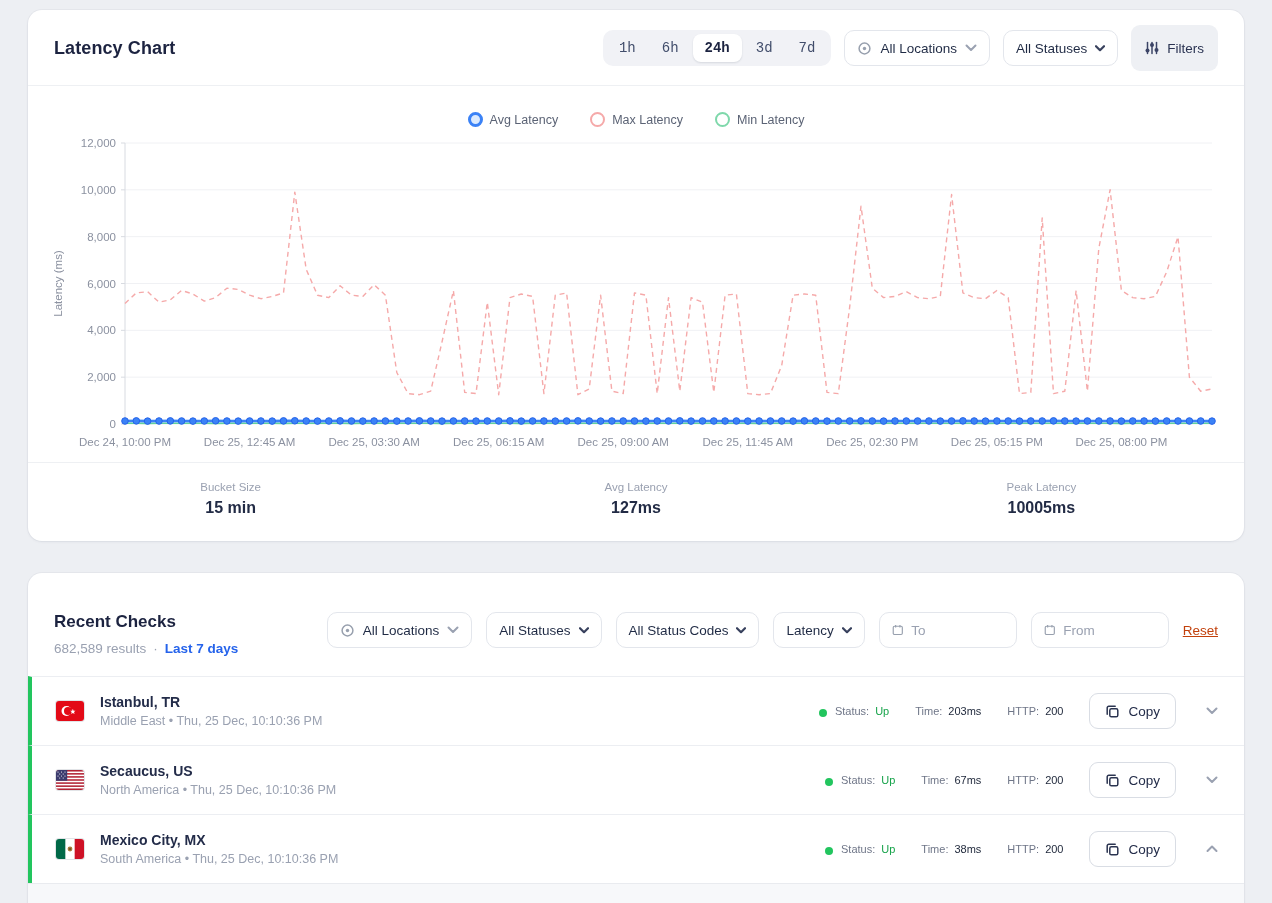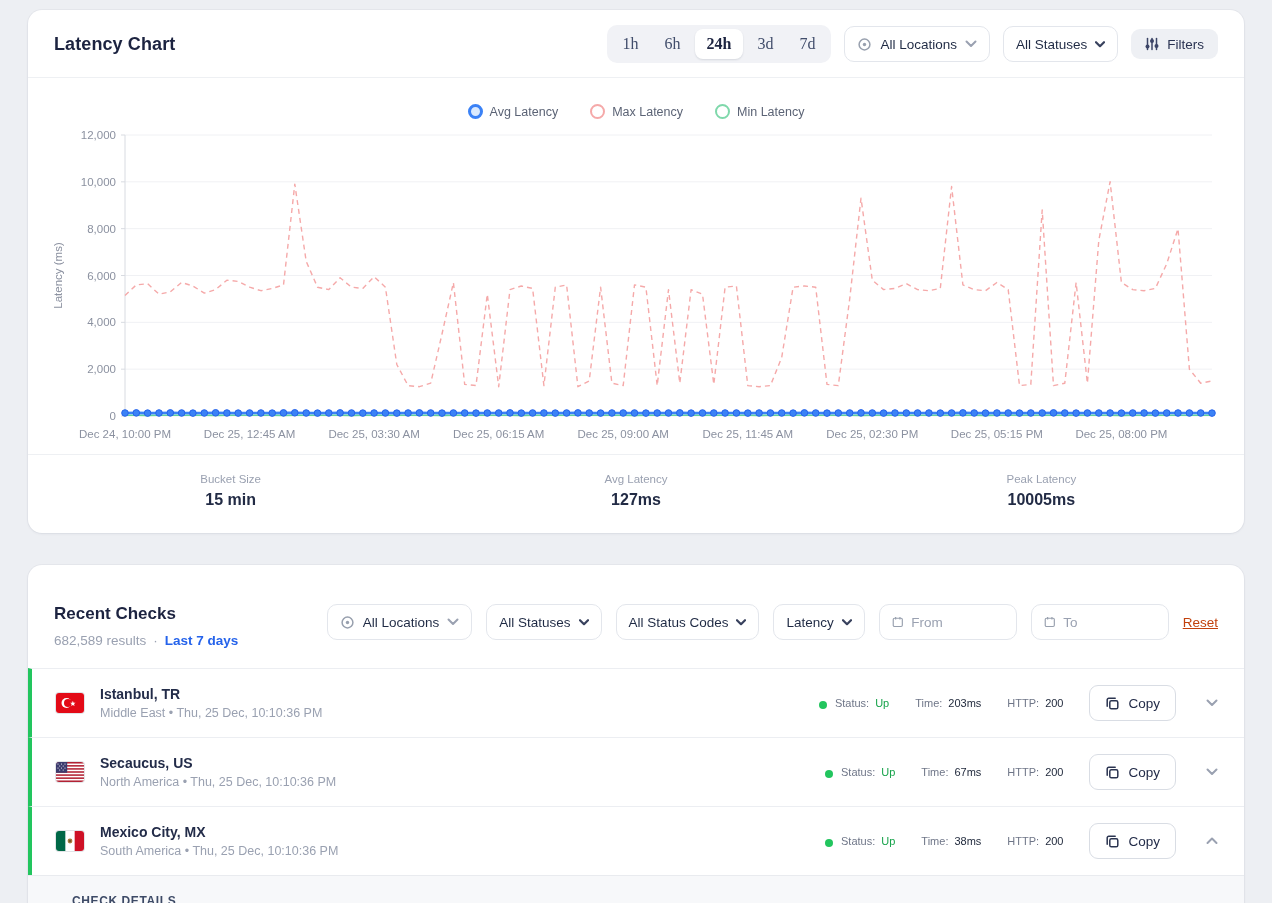--- a/index.html
+++ b/index.html
@@ -19,35 +19,35 @@
     display:flex; align-items:center; justify-content:space-between;
     padding:15px 26px 14px 26px; border-bottom:1px solid #eef0f3;
   }
   .lc-title { font-size:18px; font-weight:700; color:#1c2340; letter-spacing:.1px; }
   .lc-controls { display:flex; align-items:center; gap:13px; }
   .range-group {
     display:flex; align-items:center; background:#f1f2f6;
     border-radius:10px; padding:4px; gap:2px;
   }
   .range-btn {
-    border:none; background:transparent; font-family:Liberation Serif, serif;
-    font-size:16px; color:#414d6b; padding:6px 12px; border-radius:8px; cursor:pointer;
+    border:none; background:transparent; font-family:Liberation Mono, monospace;
+    font-size:14px; color:#414d6b; padding:6px 12px; border-radius:8px; cursor:pointer;
   }
   .range-btn.active {
     background:#fff; color:#1c2340; font-weight:700;
     box-shadow:0 1px 2px rgba(20,30,60,.12);
   }
   .ctl {
     display:flex; align-items:center; gap:8px; height:36px;
     background:#fff; border:1px solid #e3e6ec; border-radius:10px;
     padding:0 12px; font-size:13.5px; color:#1f2a44; cursor:pointer; font-family:inherit;
   }
   .ctl .lbl { white-space:nowrap; }
   .filters-btn {
-    display:flex; align-items:center; gap:8px; height:30px;
+    display:flex; align-items:center; gap:8px; height:46px;
     background:#eef0f4; border:none; border-radius:9px; padding:0 14px;
     font-size:13.5px; color:#2a3352; cursor:pointer; font-family:inherit;
   }
   .legend { display:flex; justify-content:center; gap:32px; padding:26px 0 6px 0; }
   .legend-item { display:flex; align-items:center; gap:7px; cursor:pointer; }
   .legend-marker { width:15px; height:15px; border-radius:50%; display:inline-block; }
   .legend-label { font-size:12.5px; color:#5b6375; }
   .chart-wrap { padding:0 0 0 0; }
   .lc-stats {
     display:flex; border-top:1px solid #eef0f3; padding:18px 0 24px 0;
@@ -363,29 +363,29 @@
           <svg width="10" height="7" viewBox="0 0 10 7">
               <polyline class="chev bold" points="1,1.2 5,5.2 9,1.2"></polyline>
             </svg>
         </div>
         <div class="date-input">
           <svg width="14" height="14" viewBox="0 0 14 14">
             <rect x="1.5" y="2.5" width="11" height="10" rx="1.5" fill="none" stroke="#98a0ae" stroke-width="1.4"></rect>
             <line x1="4.4" y1="1" x2="4.4" y2="4" stroke="#98a0ae" stroke-width="1.4"></line>
             <line x1="9.6" y1="1" x2="9.6" y2="4" stroke="#98a0ae" stroke-width="1.4"></line>
           </svg>
-          <input type="text" placeholder="From" style="">
+          <input type="text" placeholder="To" style="">
         </div>
         <div class="date-input">
           <svg width="14" height="14" viewBox="0 0 14 14">
             <rect x="1.5" y="2.5" width="11" height="10" rx="1.5" fill="none" stroke="#98a0ae" stroke-width="1.4"></rect>
             <line x1="4.4" y1="1" x2="4.4" y2="4" stroke="#98a0ae" stroke-width="1.4"></line>
             <line x1="9.6" y1="1" x2="9.6" y2="4" stroke="#98a0ae" stroke-width="1.4"></line>
           </svg>
-          <input type="text" placeholder="To" style="">
+          <input type="text" placeholder="From" style="">
         </div>
         <a class="reset-link">Reset</a>
       </div>
     </div>
 
     <div id="rc-list">
         <div class="check-row">
           <div class="row-left">
             <span class="flag">
               <svg width="28" height="20" viewBox="0 0 28 20">

